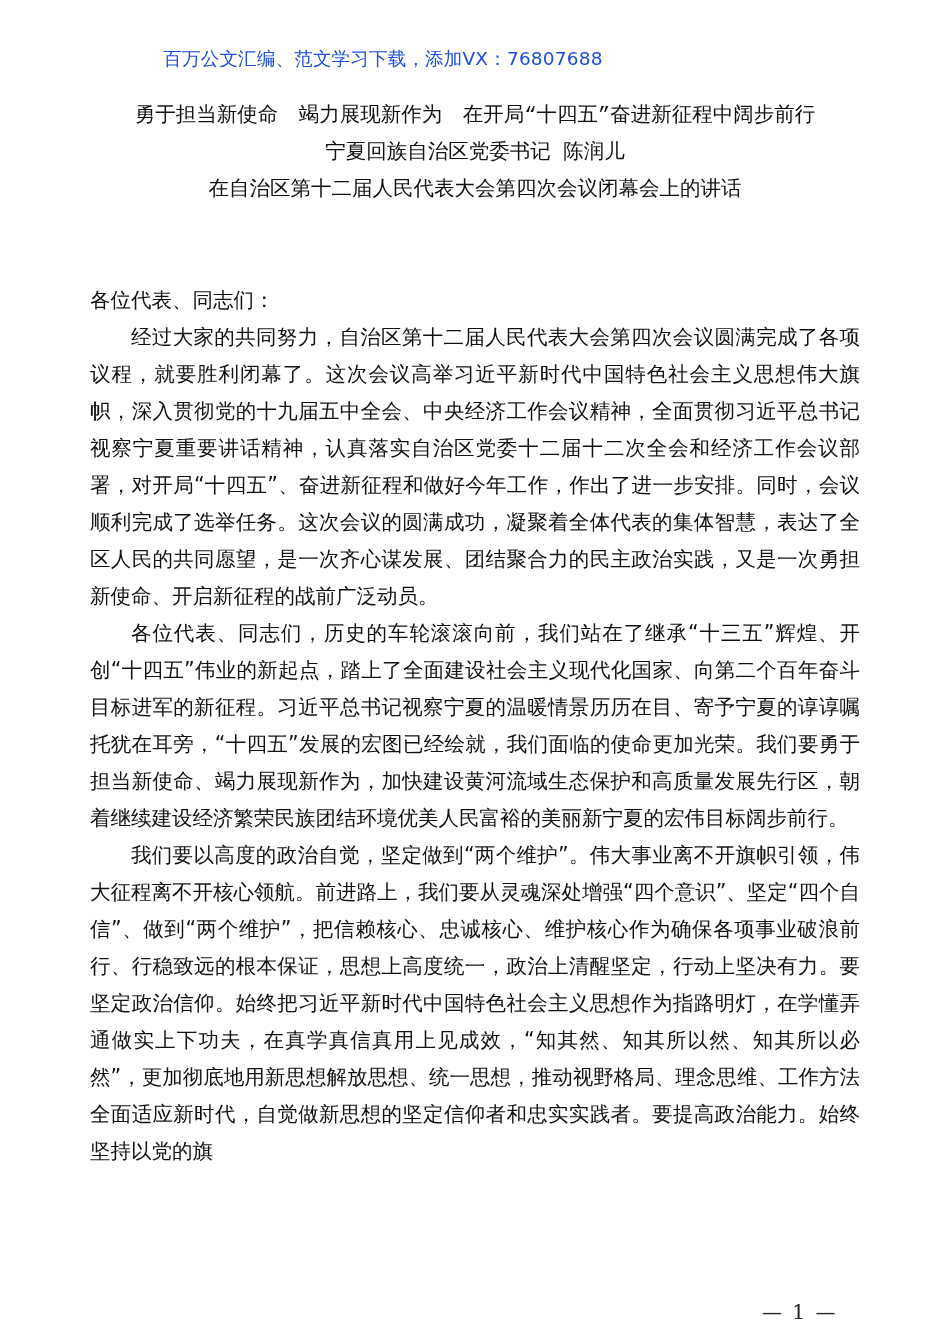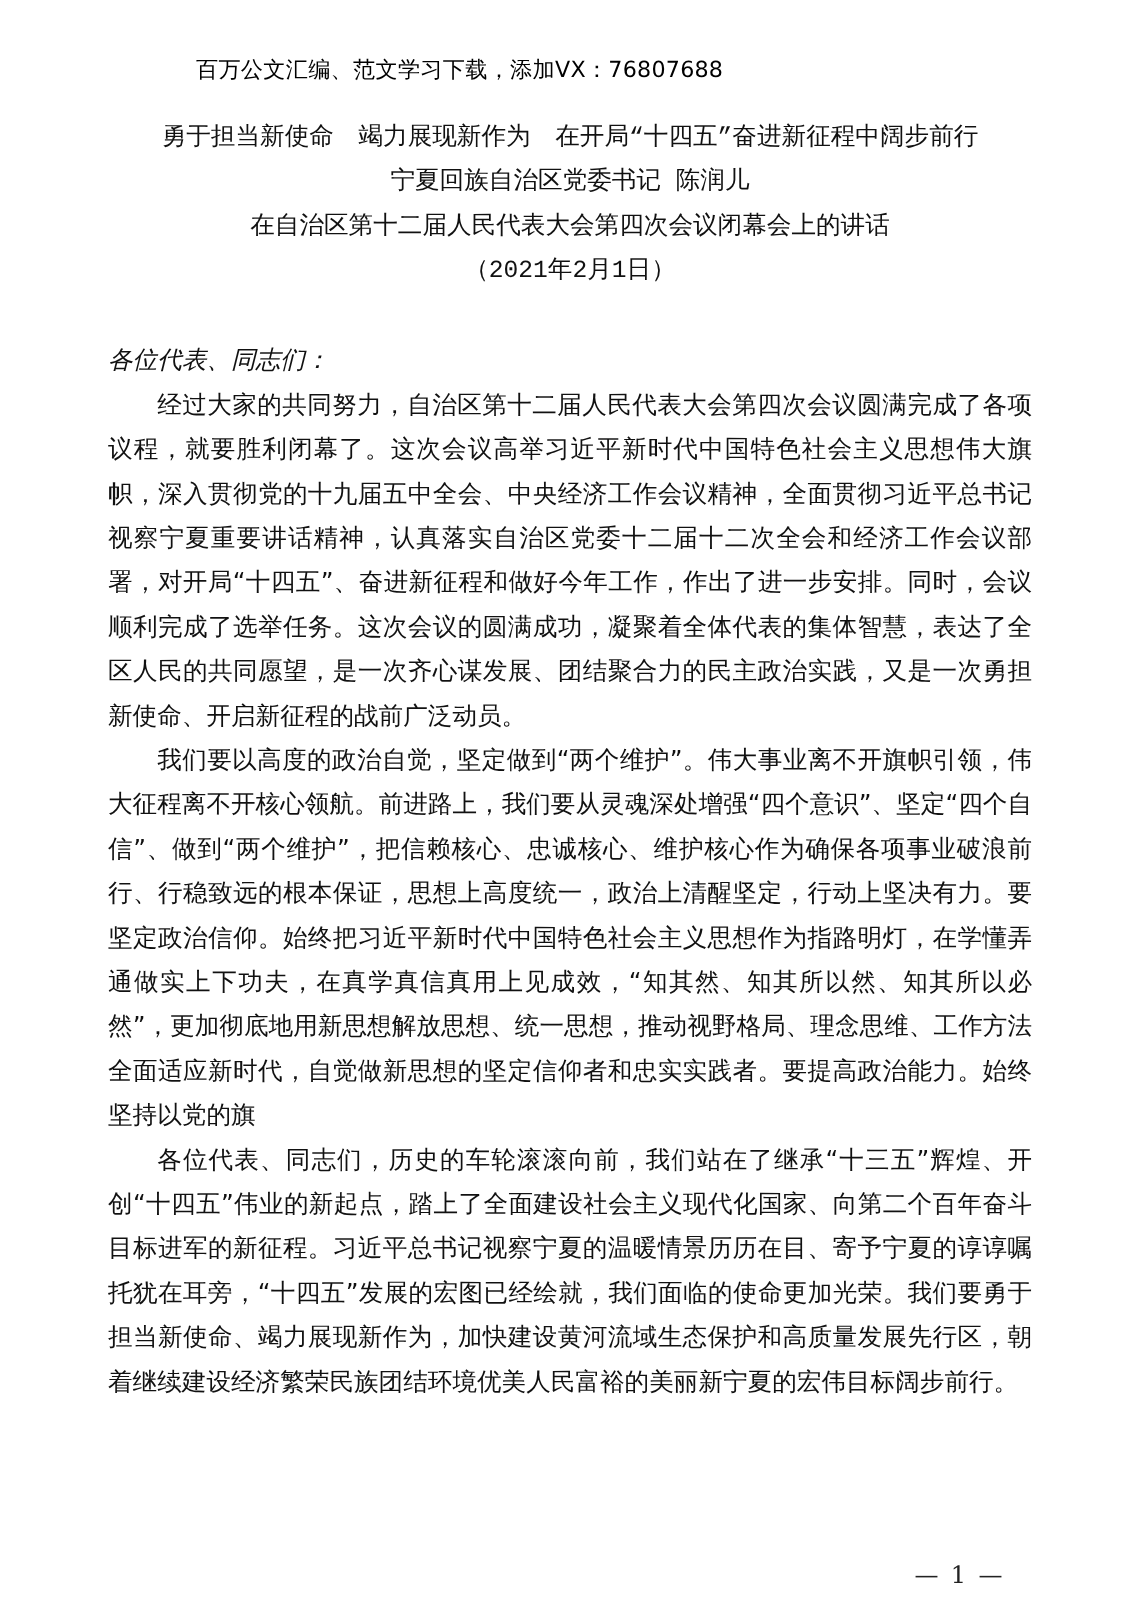--- a/index.html
+++ b/index.html
@@ -1,41 +1,40 @@
 <!DOCTYPE html>
 <html><head>
 <meta charset="utf-8">
 <style>
   html, body { margin: 0; padding: 0; background: #ffffff; }
   body { width: 950px; height: 1344px; position: relative; overflow: hidden;
          font-family: "DejaVu Sans", "Liberation Sans", sans-serif; color: #111; }
   .banner { position: absolute; top: 45px; left: 0; width: 766px; text-align: center;
-            color: #000000; font-size: 18.5px; line-height: 28px; letter-spacing: 0.2px; }
+            color: #1d4ed8; font-size: 18.5px; line-height: 28px; letter-spacing: 0.2px; }
   .title-block { position: absolute; top: 97px; left: 60px; width: 830px; text-align: center;
                  font-size: 20.5px; line-height: 37px; font-family: Liberation Mono, monospace; }
   .title-block div { white-space: nowrap; }
   .body-text { position: absolute; top: 282px; left: 90px; width: 770px;
                font-size: 20.5px; line-height: 37px; text-align: justify; }
   .body-text p { margin: 0; text-indent: 2em; }
-  .body-text p.salutation { text-indent: 0; font-style: italic; }
+  .body-text p.salutation { text-indent: 0; }
   .page-num { position: absolute; top: 1300px; left: 762px; font-family: "DejaVu Serif", serif;
               font-size: 20px; color: #222; letter-spacing: 2px; white-space: nowrap; }
 </style>
 </head>
 <body>
 
 <div class="banner">百万公文汇编、范文学习下载，添加VX：76807688</div>
 
 <div class="title-block">
   <div>勇于担当新使命　竭力展现新作为　在开局“十四五”奋进新征程中阔步前行</div>
   <div>宁夏回族自治区党委书记  陈润儿</div>
   <div>在自治区第十二届人民代表大会第四次会议闭幕会上的讲话</div>
-  <div>（2021年2月1日）</div>
 </div>
 
 <div class="body-text">
   <p class="salutation">各位代表、同志们：</p>
   <p>经过大家的共同努力，自治区第十二届人民代表大会第四次会议圆满完成了各项议程，就要胜利闭幕了。这次会议高举习近平新时代中国特色社会主义思想伟大旗帜，深入贯彻党的十九届五中全会、中央经济工作会议精神，全面贯彻习近平总书记视察宁夏重要讲话精神，认真落实自治区党委十二届十二次全会和经济工作会议部署，对开局“十四五”、奋进新征程和做好今年工作，作出了进一步安排。同时，会议顺利完成了选举任务。这次会议的圆满成功，凝聚着全体代表的集体智慧，表达了全区人民的共同愿望，是一次齐心谋发展、团结聚合力的民主政治实践，又是一次勇担新使命、开启新征程的战前广泛动员。</p>
+  <p>各位代表、同志们，历史的车轮滚滚向前，我们站在了继承“十三五”辉煌、开创“十四五”伟业的新起点，踏上了全面建设社会主义现代化国家、向第二个百年奋斗目标进军的新征程。习近平总书记视察宁夏的温暖情景历历在目、寄予宁夏的谆谆嘱托犹在耳旁，“十四五”发展的宏图已经绘就，我们面临的使命更加光荣。我们要勇于担当新使命、竭力展现新作为，加快建设黄河流域生态保护和高质量发展先行区，朝着继续建设经济繁荣民族团结环境优美人民富裕的美丽新宁夏的宏伟目标阔步前行。</p>
   <p>我们要以高度的政治自觉，坚定做到“两个维护”。伟大事业离不开旗帜引领，伟大征程离不开核心领航。前进路上，我们要从灵魂深处增强“四个意识”、坚定“四个自信”、做到“两个维护”，把信赖核心、忠诚核心、维护核心作为确保各项事业破浪前行、行稳致远的根本保证，思想上高度统一，政治上清醒坚定，行动上坚决有力。要坚定政治信仰。始终把习近平新时代中国特色社会主义思想作为指路明灯，在学懂弄通做实上下功夫，在真学真信真用上见成效，“知其然、知其所以然、知其所以必然”，更加彻底地用新思想解放思想、统一思想，推动视野格局、理念思维、工作方法全面适应新时代，自觉做新思想的坚定信仰者和忠实实践者。要提高政治能力。始终坚持以党的旗</p>
-  <p>各位代表、同志们，历史的车轮滚滚向前，我们站在了继承“十三五”辉煌、开创“十四五”伟业的新起点，踏上了全面建设社会主义现代化国家、向第二个百年奋斗目标进军的新征程。习近平总书记视察宁夏的温暖情景历历在目、寄予宁夏的谆谆嘱托犹在耳旁，“十四五”发展的宏图已经绘就，我们面临的使命更加光荣。我们要勇于担当新使命、竭力展现新作为，加快建设黄河流域生态保护和高质量发展先行区，朝着继续建设经济繁荣民族团结环境优美人民富裕的美丽新宁夏的宏伟目标阔步前行。</p>
 </div>
 
 <div class="page-num">— 1 —</div>
 
 </body></html>

